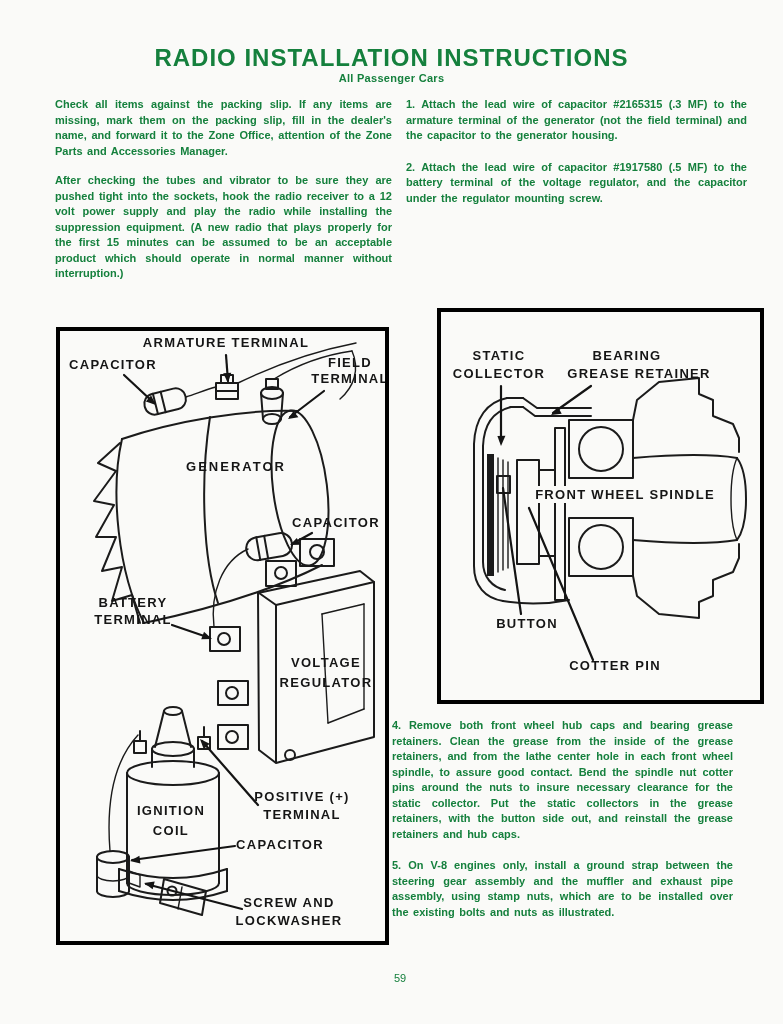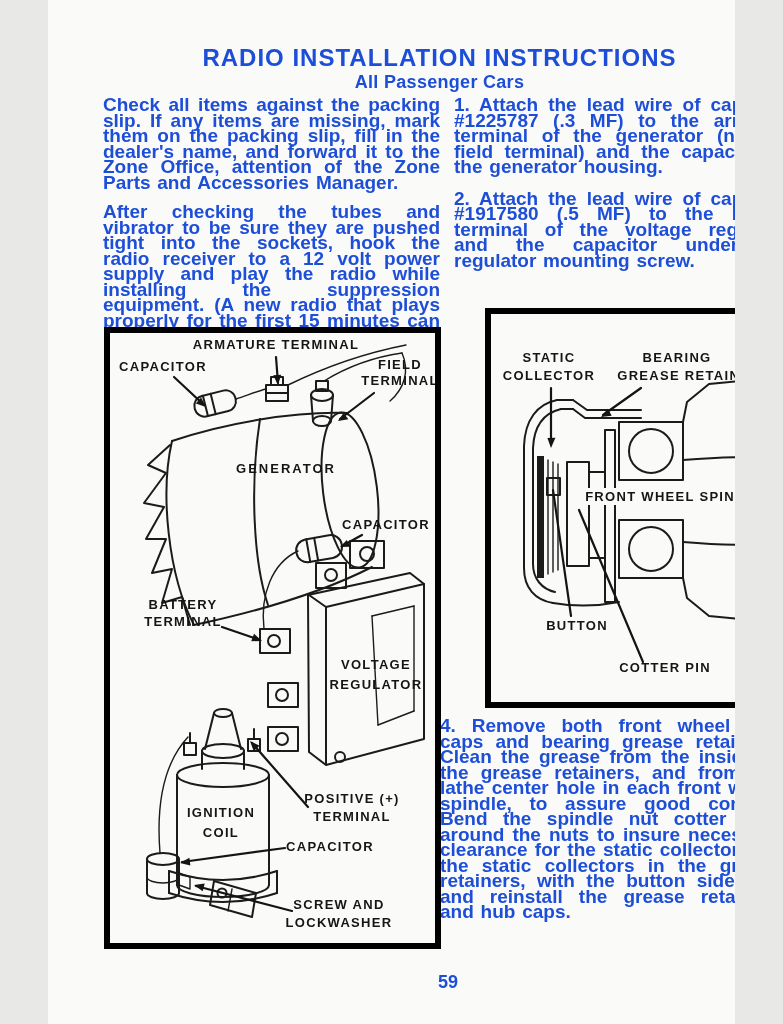--- a/index.html
+++ b/index.html
@@ -1,39 +1,39 @@
 <!DOCTYPE html>
 <html><head>
 <meta charset="utf-8">
 <style>
   html,body { margin:0; padding:0; background:#e8e8e6; }
   .page {
-    position:relative; width:687px; height:1024px; margin:0 auto;
-    background:#fafaf8; color:#1d4ed8; overflow:hidden;
+    position:relative; width:783px; height:1024px; margin:0 auto;
+    background:#fafaf8; color:#15803d; overflow:hidden;
     font-family:"Liberation Sans", sans-serif;
   }
   .title {
     position:absolute; top:44px; left:0; width:783px; text-align:center;
     font-size:24px; font-weight:bold; letter-spacing:1px;
   }
   .subtitle {
     position:absolute; top:72px; left:0; width:783px; text-align:center;
-    font-size:18px; font-weight:bold; letter-spacing:0.3px;
-  }
-  .col { position:absolute; font-size:19px; font-weight:bold; line-height:15.5px; }
+    font-size:11px; font-weight:bold; letter-spacing:0.3px;
+  }
+  .col { position:absolute; font-size:11px; font-weight:bold; line-height:15.5px; }
   .col p { margin:0 0 14px 0; text-align:justify; word-spacing:1.5px; }
   .col-left  { left:55px;  top:97px;  width:337px; }
   .col-right { left:406px; top:97px;  width:341px; }
   .col-right-lower { left:392px; top:718px; width:341px; }
-  .figbox { position:absolute; border:6px solid #000000; background:#fafaf8; }
+  .figbox { position:absolute; border:4px solid #000000; background:#fafaf8; }
   .figbox-left  { left:56px;  top:327px; width:325px; height:610px; }
   .figbox-right { left:410px; top:308px; width:319px; height:388px;margin-left:27px; }
   .pagenum {
     position:absolute; top:972px; left:55px; width:690px; text-align:center;
-    font-size:18px; font-weight:bold;
+    font-size:11px; font-weight:normal;
   }
   svg { display:block; width:100%; height:100%; }
   .ln   { fill:none; stroke:#1b1b1b; stroke-width:2; stroke-linecap:round; stroke-linejoin:round; }
   .thin { fill:none; stroke:#1b1b1b; stroke-width:1.4; stroke-linecap:round; stroke-linejoin:round; }
   .leader { fill:none; stroke:#141414; stroke-width:2.2; stroke-linecap:round; }
   .ah  { fill:#141414; stroke:none; }
   .lbl {
     font-family:"Liberation Sans", sans-serif; font-weight:bold; font-size:13px;
     letter-spacing:1.3px; fill:#151515; text-anchor:middle;
   }
@@ -47,26 +47,27 @@
 
   <div class="title">RADIO INSTALLATION INSTRUCTIONS</div>
   <div class="subtitle">All Passenger Cars</div>
 
   <div class="col col-left">
     <p>Check all items against the packing slip. If any items are missing, mark them on the packing slip, fill in the dealer's name, and forward it to the Zone Office, attention of the Zone Parts and Accessories Manager.</p>
     <p>After checking the tubes and vibrator to be sure they are pushed tight into the sockets, hook the radio receiver to a 12 volt power supply and play the radio while installing the suppression equipment. (A new radio that plays properly for the first 15 minutes can be assumed to be an acceptable product which should operate in normal manner without interruption.)</p>
   </div>
 
   <div class="col col-right">
-    <p style="margin-bottom:16px">1. Attach the lead wire of capacitor #1225787 (.3 MF) to the armature terminal of the generator (not the field terminal) and the capacitor to the generator housing.</p>
+    <p style="margin-bottom:16px">1. Attach the lead wire of capacitor #2165315 (.3 MF) to the armature terminal of the generator (not the field terminal) and the capacitor to the generator housing.</p>
     <p style="">2. Attach the lead wire of capacitor #1917580 (.5 MF) to the battery terminal of the voltage regulator, and the capacitor under the regulator mounting screw.</p>
   </div>
 
   <div class="col col-right-lower">
     <p style="margin-bottom:16px">4. Remove both front wheel hub caps and bearing grease retainers. Clean the grease from the inside of the grease retainers, and from the lathe center hole in each front wheel spindle, to assure good contact. Bend the spindle nut cotter pins around the nuts to insure necessary clearance for the static collector. Put the static collectors in the grease retainers, with the button side out, and reinstall the grease retainers and hub caps.</p>
+    <p>5. On V-8 engines only, install a ground strap between the steering gear assembly and the muffler and exhaust pipe assembly, using stamp nuts, which are to be installed over the existing bolts and nuts as illustrated.</p>
   </div>
 
   <div class="figbox figbox-left">
     <svg viewBox="0 0 325 610">
 
       <g class="ln">
         <path d="M62,108 C115,90 185,78 238,80"></path>
         <path d="M84,292 C150,278 215,258 262,234"></path>
         <ellipse cx="240" cy="157" rx="27" ry="78" transform="rotate(-7 240 157)"></ellipse>
         <path d="M62,108 C50,160 58,242 84,292"></path>

